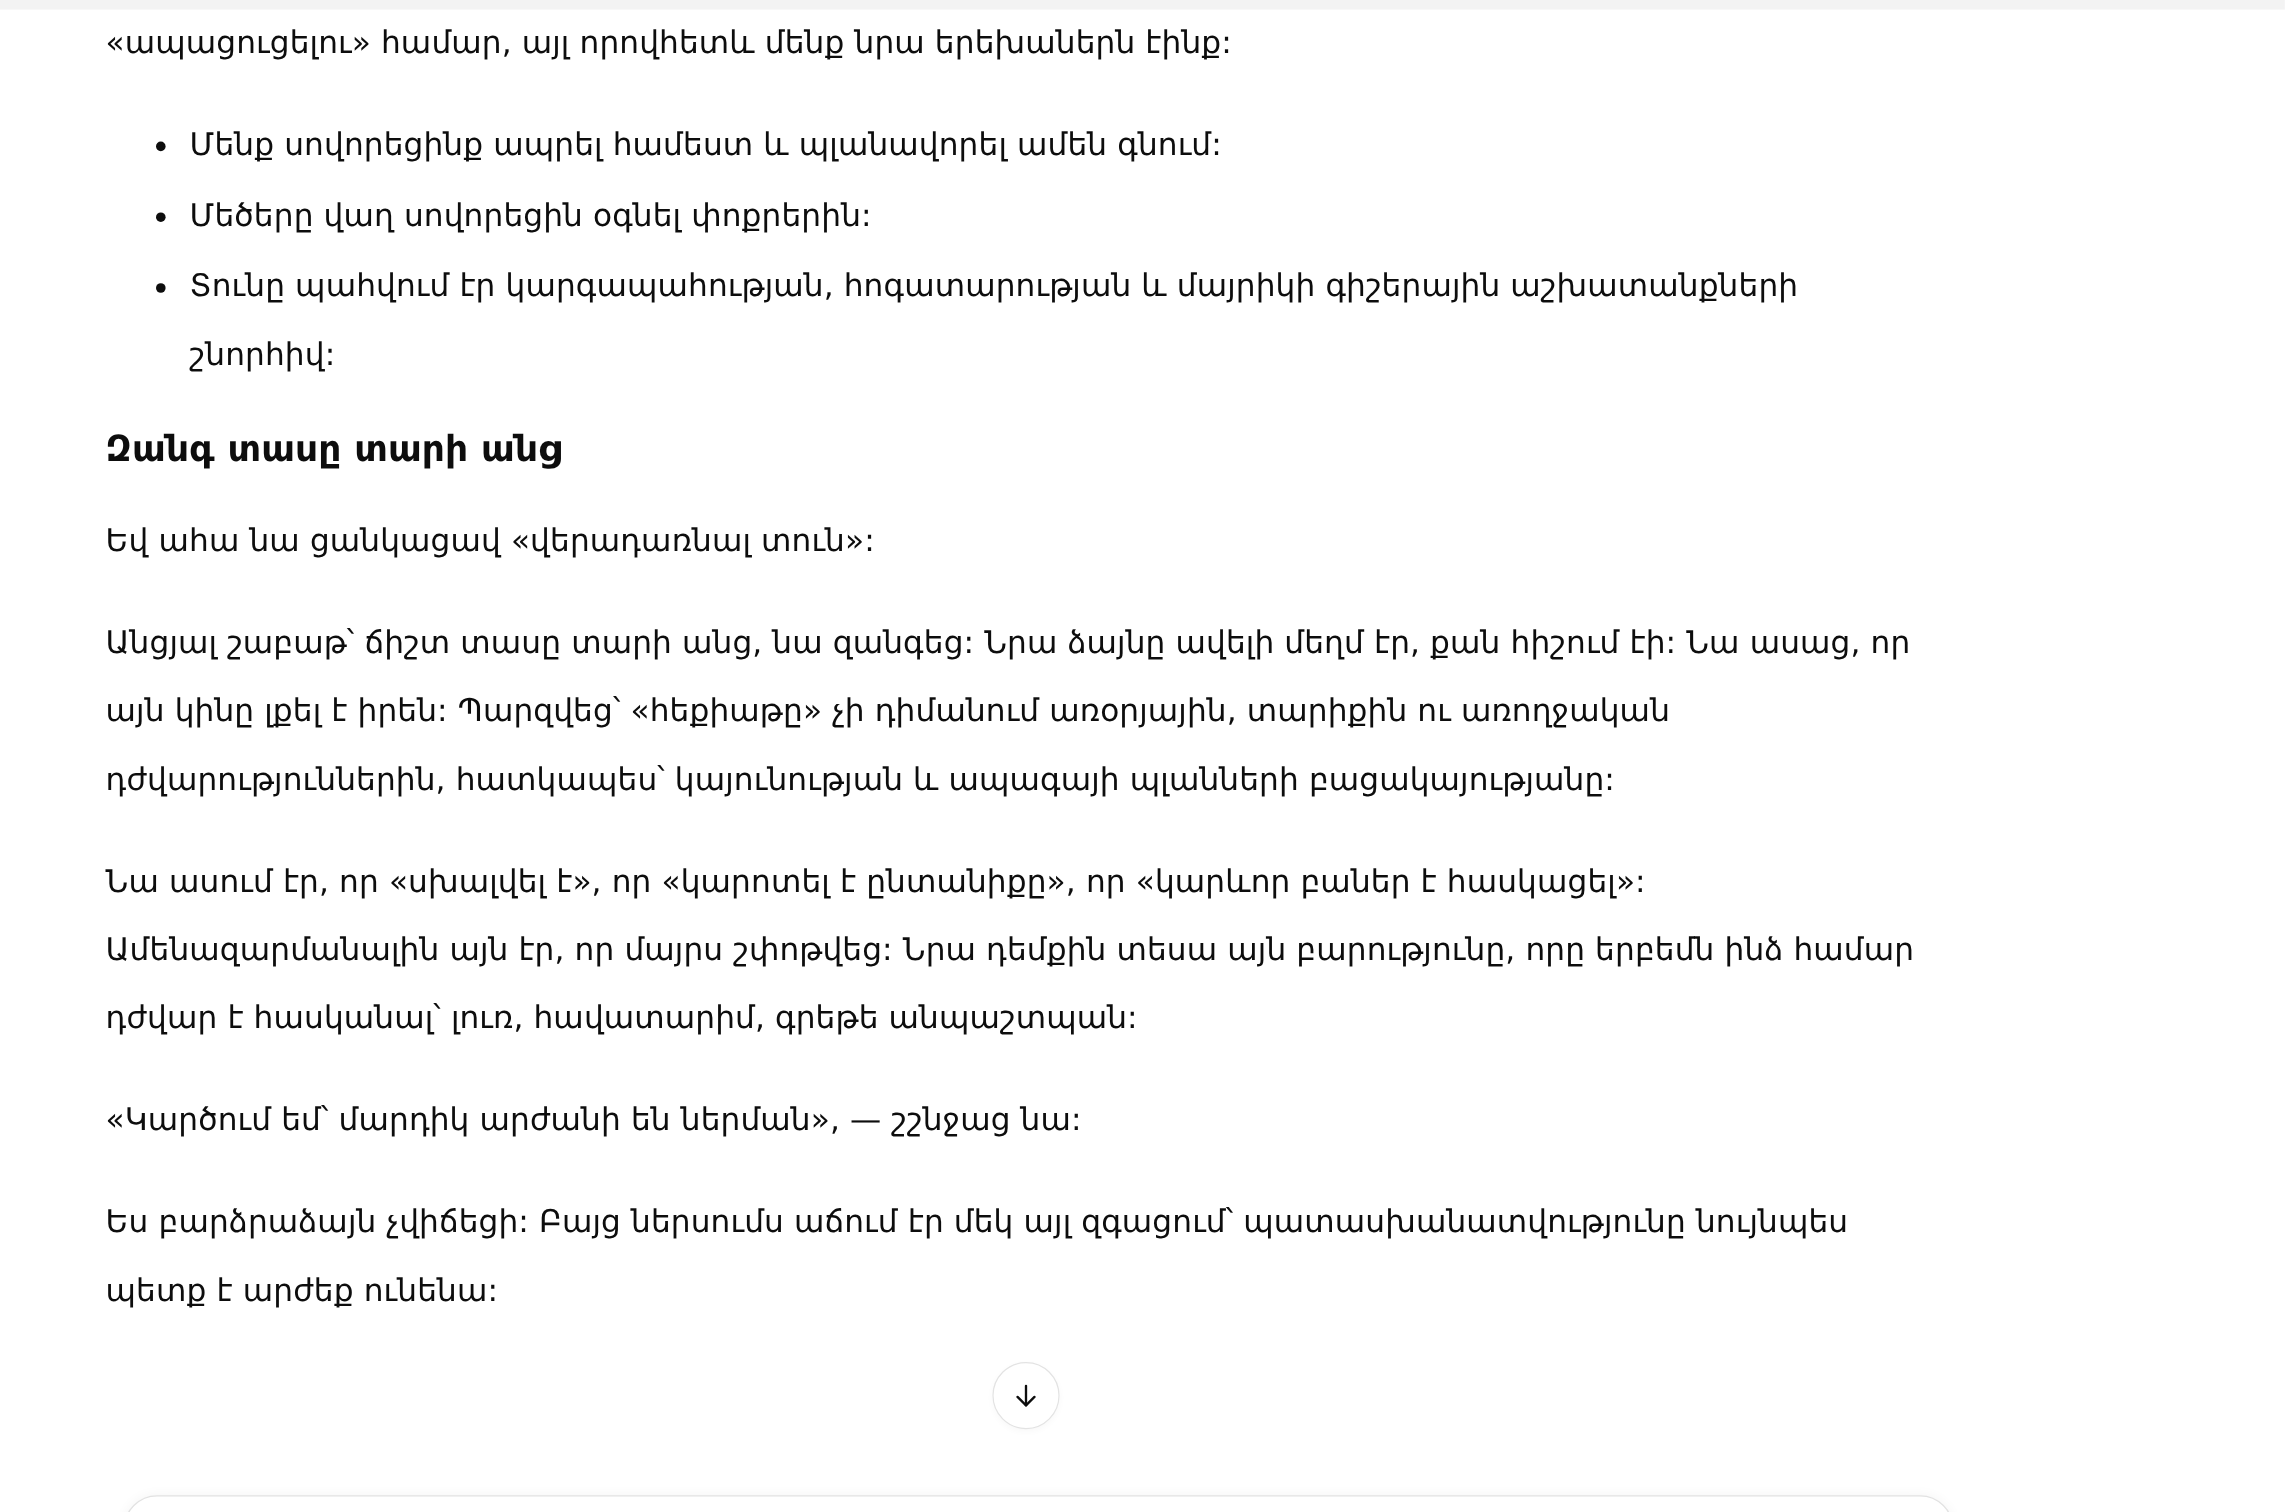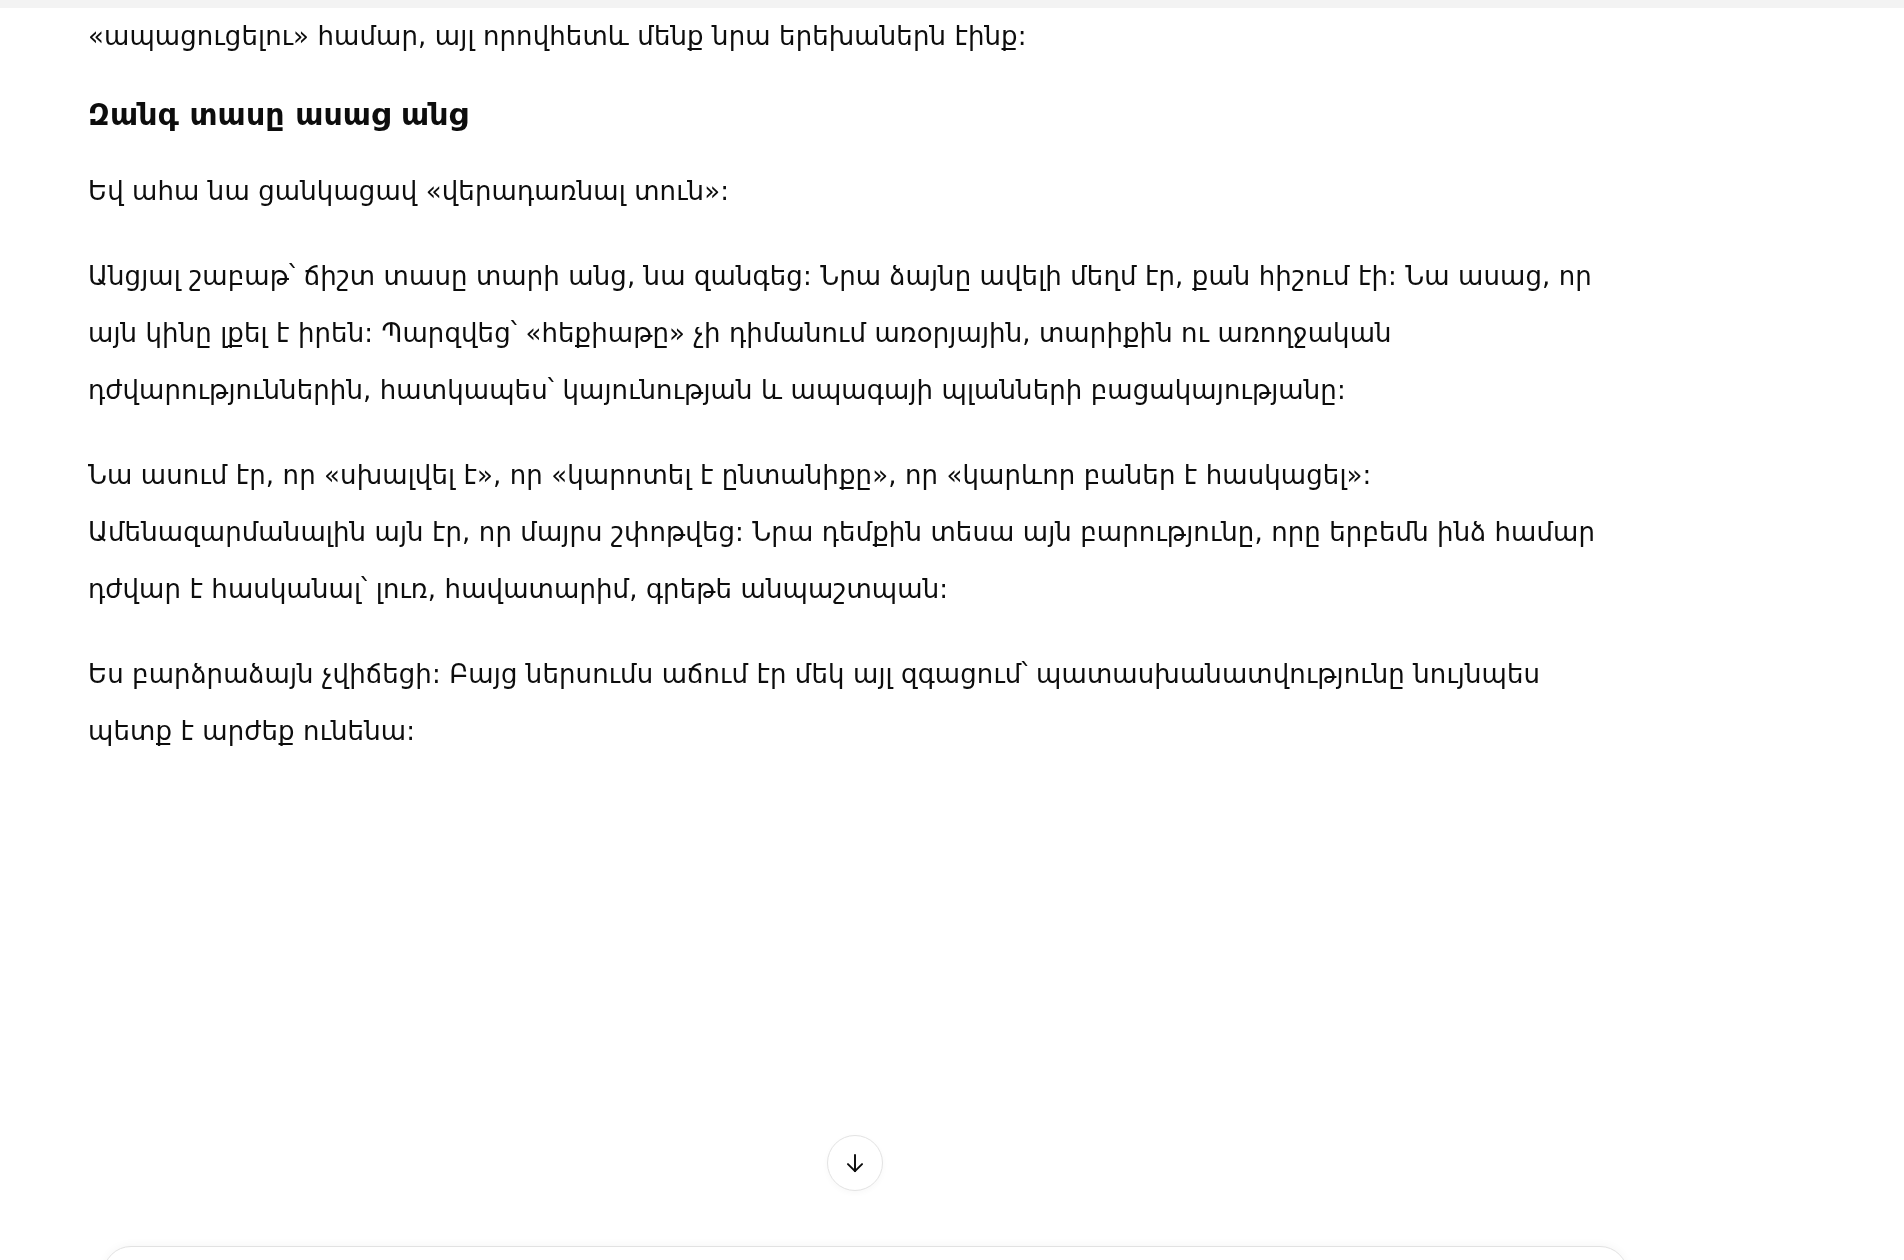--- a/index.html
+++ b/index.html
@@ -72,29 +72,35 @@
   }
 </style>
 </head>
 <body>
 
 <div class="top-band"></div>
 
 <main class="chat-area">
   <p>«ապացուցելու» համար, այլ որովհետև մենք նրա երեխաներն էինք:</p>
 
+  <ul>
+    <li>Մենք սովորեցինք ապրել համեստ և պլանավորել ամեն գնում:</li>
+    <li>Մեծերը վաղ սովորեցին օգնել փոքրերին:</li>
+    <li>Տունը պահվում էր կարգապահության, հոգատարության և մայրիկի գիշերային աշխատանքների շնորհիվ:</li>
+  </ul>
 
-  <h3>Զանգ տասը ասաց անց</h3>
+  <h3>Զանգ տասը տարի անց</h3>
 
   <p>Եվ ահա նա ցանկացավ «վերադառնալ տուն»:</p>
 
   <p>Անցյալ շաբաթ՝ ճիշտ տասը տարի անց, նա զանգեց: Նրա ձայնը ավելի մեղմ էր, քան հիշում էի: Նա ասաց, որ այն կինը լքել է իրեն: Պարզվեց՝ «հեքիաթը» չի դիմանում առօրյային, տարիքին ու առողջական դժվարություններին, հատկապես՝ կայունության և ապագայի պլանների բացակայությանը:</p>
 
   <p>Նա ասում էր, որ «սխալվել է», որ «կարոտել է ընտանիքը», որ «կարևոր բաներ է հասկացել»: Ամենազարմանալին այն էր, որ մայրս շփոթվեց: Նրա դեմքին տեսա այն բարությունը, որը երբեմն ինձ համար դժվար է հասկանալ՝ լուռ, հավատարիմ, գրեթե անպաշտպան:</p>
 
+  <p>«Կարծում եմ՝ մարդիկ արժանի են ներման», — շշնջաց նա:</p>
 
   <p>Ես բարձրաձայն չվիճեցի: Բայց ներսումս աճում էր մեկ այլ զգացում՝ պատասխանատվությունը նույնպես պետք է արժեք ունենա:</p>
 
 </main>
 
 <button class="scroll-btn" aria-label="Scroll to bottom">
   <span>
     <svg width="26" height="26" viewBox="0 0 24 24" fill="none" stroke="#0d0d0d" stroke-width="1.8" stroke-linecap="round" stroke-linejoin="round">
       <path d="M12 4.5 V 19.5"></path>
       <path d="M5.5 13 L 12 19.5 L 18.5 13"></path>

